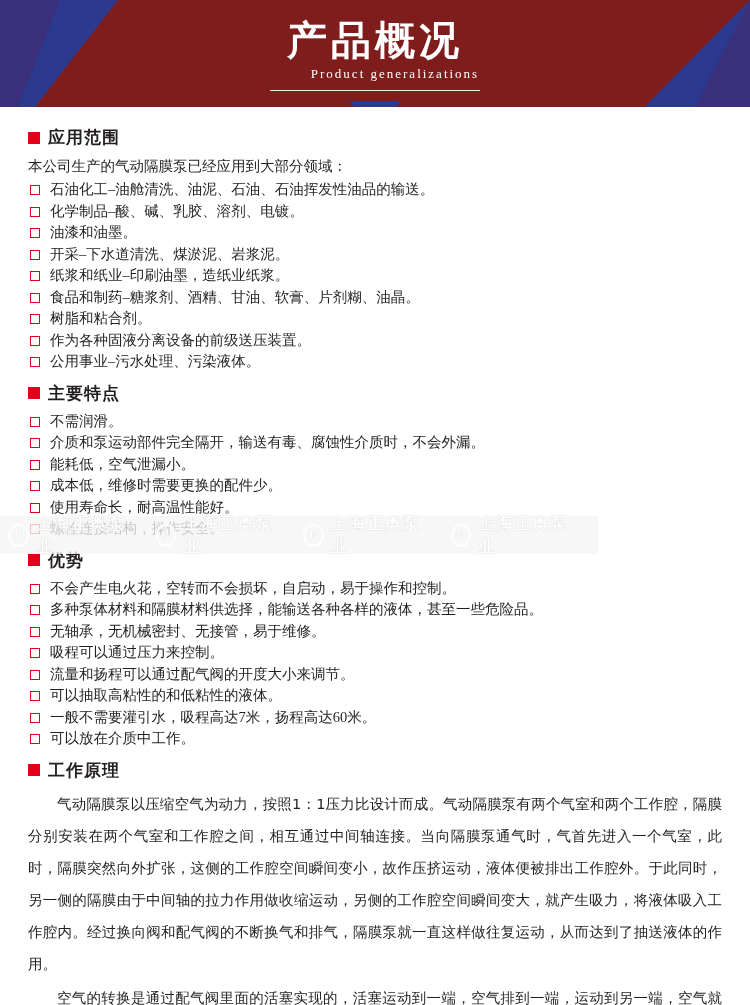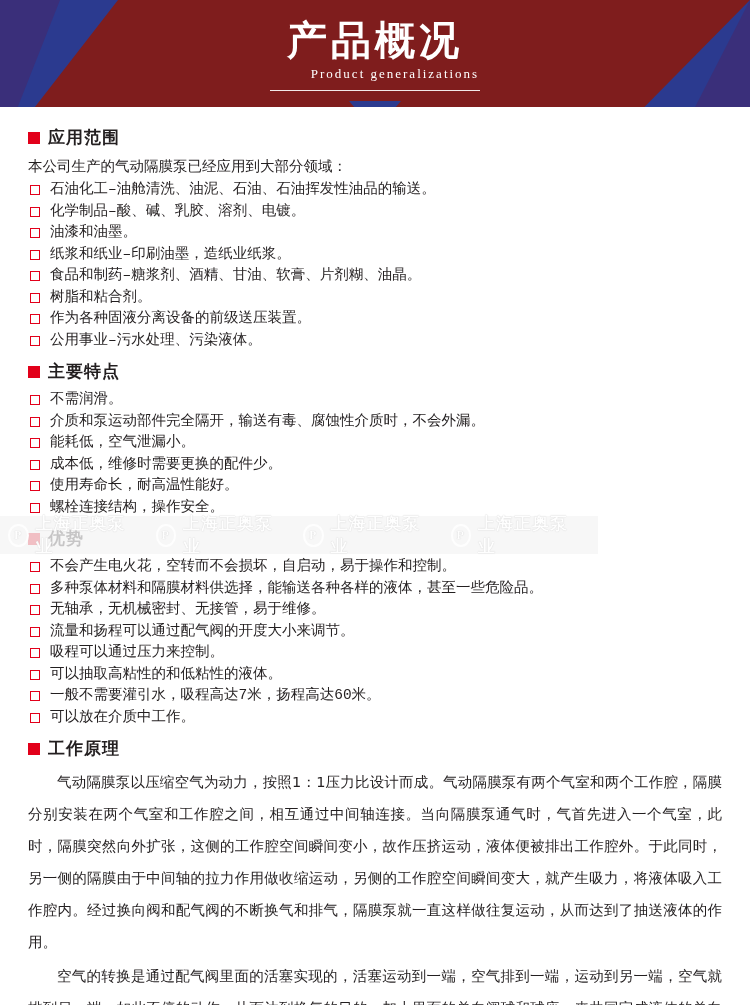--- a/index.html
+++ b/index.html
@@ -134,21 +134,21 @@
   ul.bullets {
     list-style: none;
     margin: 0;
     padding: 0;
   }
   ul.bullets li {
     position: relative;
     padding-left: 22px;
     font-size: 14.5px;
     line-height: 21.5px;
-    font-family: Liberation Mono, monospace;
+    font-family: Liberation Serif, serif;
   }
   ul.bullets li .bullet-box {
     position: absolute;
     left: 2px;
     top: 6px;
     width: 8px;
     height: 8px;
     border: 1px solid #e2001a;
     background: #ffffff;
   }
@@ -222,20 +222,21 @@
 
   <div class="section-head">
     <span class="sq"></span>
     <span class="section-title">应用范围</span>
   </div>
   <div class="para">本公司生产的气动隔膜泵已经应用到大部分领域：</div>
   <ul class="bullets">
     <li><span class="bullet-box"></span><span>石油化工–油舱清洗、油泥、石油、石油挥发性油品的输送。</span></li>
     <li><span class="bullet-box"></span><span>化学制品–酸、碱、乳胶、溶剂、电镀。</span></li>
     <li><span class="bullet-box"></span><span>油漆和油墨。</span></li>
+    <li><span class="bullet-box"></span><span>开采–下水道清洗、煤淤泥、岩浆泥。</span></li>
     <li><span class="bullet-box"></span><span>纸浆和纸业–印刷油墨，造纸业纸浆。</span></li>
     <li><span class="bullet-box"></span><span>食品和制药–糖浆剂、酒精、甘油、软膏、片剂糊、油晶。</span></li>
     <li><span class="bullet-box"></span><span>树脂和粘合剂。</span></li>
     <li><span class="bullet-box"></span><span>作为各种固液分离设备的前级送压装置。</span></li>
     <li><span class="bullet-box"></span><span>公用事业–污水处理、污染液体。</span></li>
   </ul>
 
   <div class="section-head">
     <span class="sq"></span>
     <span class="section-title">主要特点</span>
@@ -250,22 +251,22 @@
   </ul>
 
   <div class="section-head">
     <span class="sq"></span>
     <span class="section-title">优势</span>
   </div>
   <ul class="bullets">
     <li><span class="bullet-box"></span><span>不会产生电火花，空转而不会损坏，自启动，易于操作和控制。</span></li>
     <li><span class="bullet-box"></span><span>多种泵体材料和隔膜材料供选择，能输送各种各样的液体，甚至一些危险品。</span></li>
     <li><span class="bullet-box"></span><span>无轴承，无机械密封、无接管，易于维修。</span></li>
+    <li><span class="bullet-box"></span><span>吸程可以通过压力来控制。</span></li>
     <li><span class="bullet-box"></span><span>流量和扬程可以通过配气阀的开度大小来调节。</span></li>
-    <li><span class="bullet-box"></span><span>吸程可以通过压力来控制。</span></li>
     <li><span class="bullet-box"></span><span>可以抽取高粘性的和低粘性的液体。</span></li>
     <li><span class="bullet-box"></span><span>一般不需要灌引水，吸程高达7米，扬程高达60米。</span></li>
     <li><span class="bullet-box"></span><span>可以放在介质中工作。</span></li>
   </ul>
 
   <div class="section-head">
     <span class="sq"></span>
     <span class="section-title">工作原理</span>
   </div>
   <p class="body-para">气动隔膜泵以压缩空气为动力，按照1：1压力比设计而成。气动隔膜泵有两个气室和两个工作腔，隔膜分别安装在两个气室和工作腔之间，相互通过中间轴连接。当向隔膜泵通气时，气首先进入一个气室，此时，隔膜突然向外扩张，这侧的工作腔空间瞬间变小，故作压挤运动，液体便被排出工作腔外。于此同时，另一侧的隔膜由于中间轴的拉力作用做收缩运动，另侧的工作腔空间瞬间变大，就产生吸力，将液体吸入工作腔内。经过换向阀和配气阀的不断换气和排气，隔膜泵就一直这样做往复运动，从而达到了抽送液体的作用。</p>

